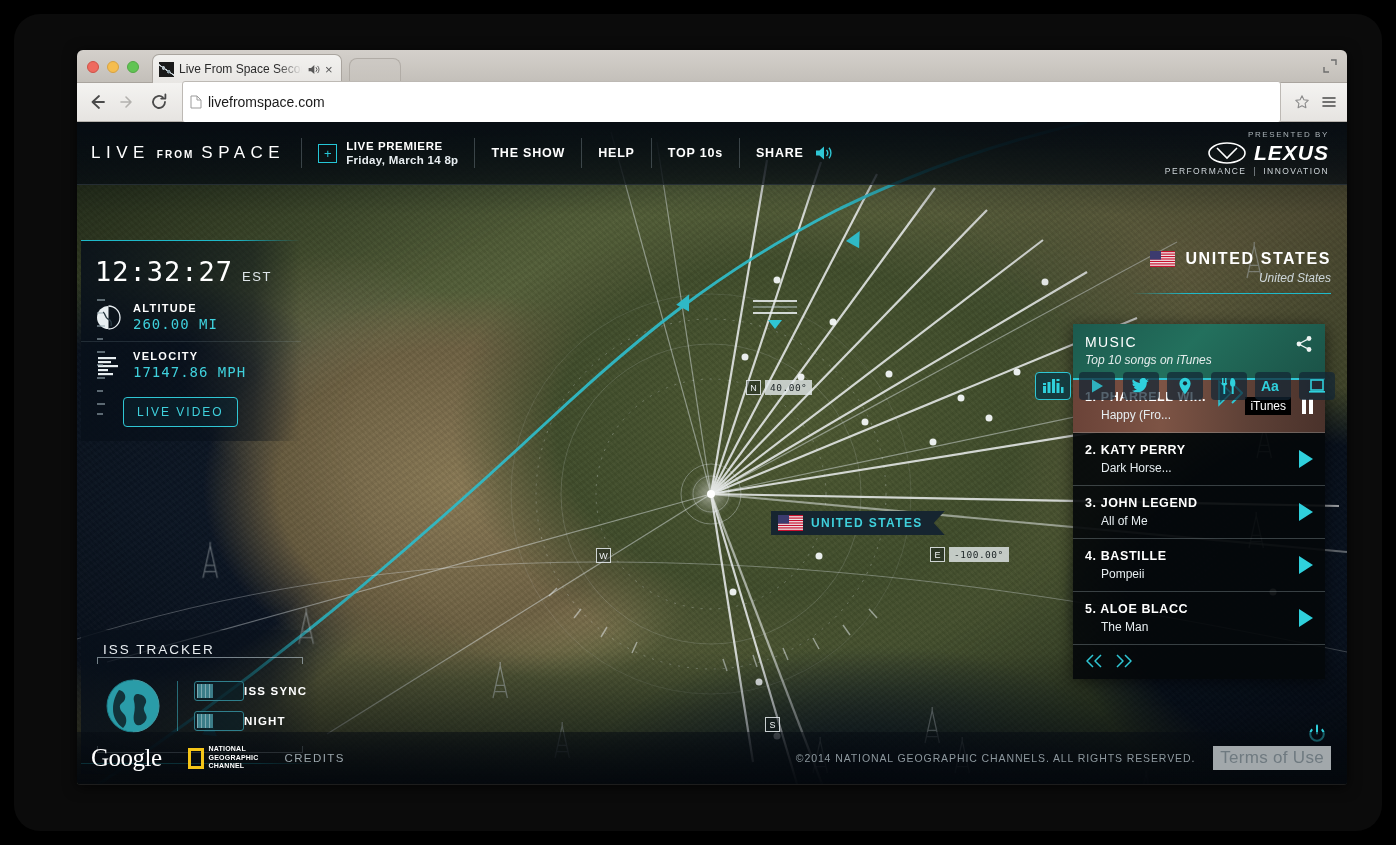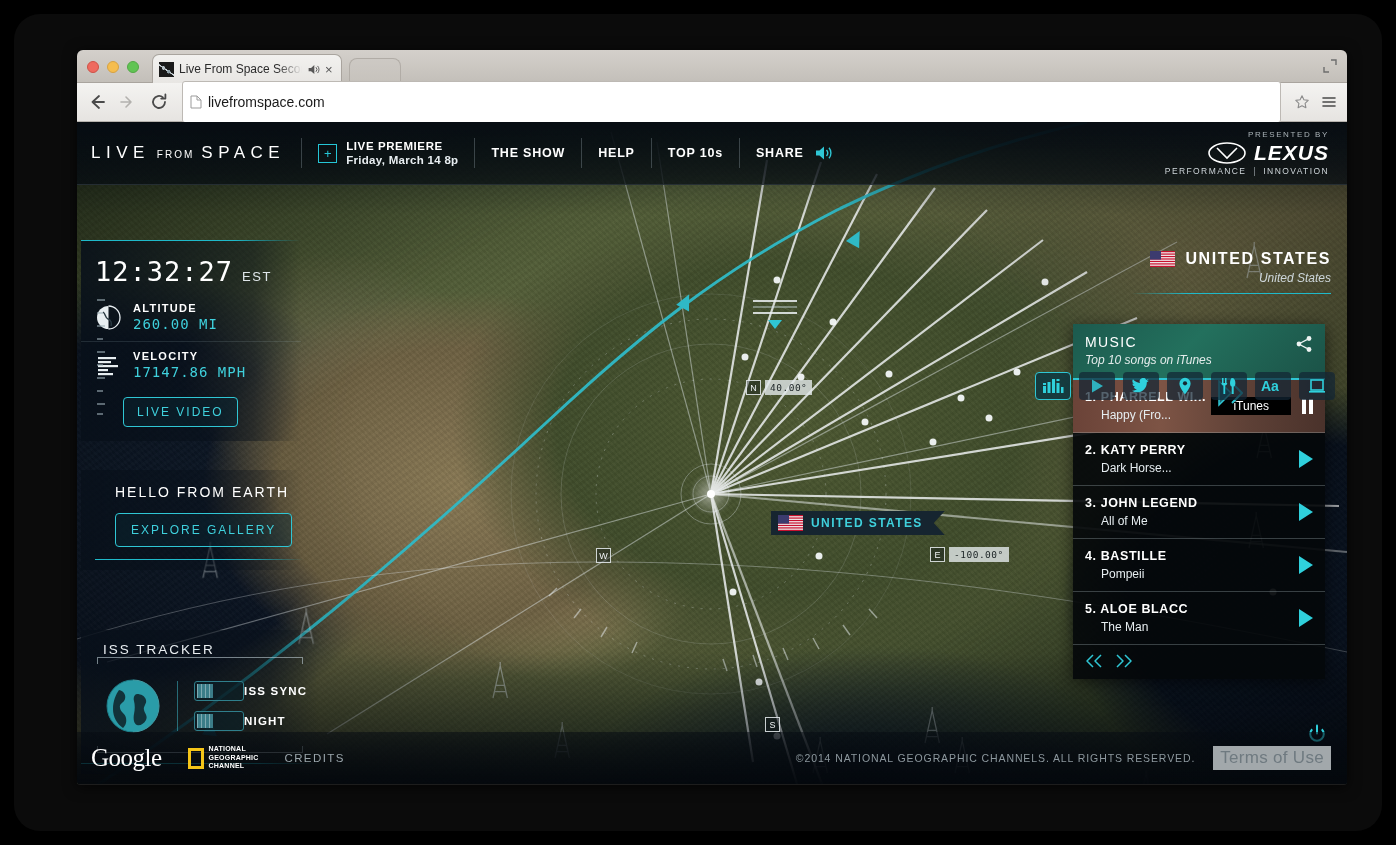--- a/index.html
+++ b/index.html
@@ -156,21 +156,21 @@
     display: flex; align-items: center;
     padding-left: 12px;
     z-index: 40;
   }
   #logo {
     font-size: 17px; letter-spacing: 5.5px; color: #fff;
     font-weight: 400; white-space: nowrap;
     padding-left: 2px;
     display: flex; align-items: baseline; gap: 7px;
   }
-  #logo .sm { font-size: 10px; letter-spacing: 2px; }
+  #logo .sm { font-size: 10px; letter-spacing: 2px; font-weight: bold; }
   .hdr-div { width: 1px; height: 30px; background: rgba(160,175,185,.32); margin: 0 16px; }
   #premiere { display: flex; align-items: center; gap: 9px; }
   #premiere-plus {
     width: 19px; height: 19px; flex: 0 0 19px;
     border: 1.5px solid #25c6d6;
     display: flex; align-items: center; justify-content: center;
     color: #25c6d6; font-size: 13px; line-height: 1;
   }
   #premiere-text { line-height: 1.25; }
   #premiere-title { font-size: 11.5px; font-weight: bold; color: #fff; letter-spacing: .6px; }
@@ -313,21 +313,21 @@
     white-space: nowrap; overflow: hidden; }
   .play-tri {
     width: 0; height: 0; flex: 0 0 14px;
     border-left: 14px solid #2fd0dc;
     border-top: 9px solid transparent;
     border-bottom: 9px solid transparent;
     margin-left: 8px;
   }
   #itunes-badge {
     background: #000; color: #fff;
-    font-size: 12px; padding: 2px 22px;
+    font-size: 12px; padding: 2px 5px;
     margin-right: 9px; white-space: nowrap;
   }
   .pause-bars { display: flex; gap: 3px; flex: 0 0 auto; margin-left: 2px; }
   .pause-bars i { display: block; width: 4px; height: 15px; background: #fff; }
   #music-pager { display: flex; gap: 12px; padding: 9px 13px 11px; }
   .pager-arrow { width: 17px; height: 14px; }
 
   
   #collapse {
     position: absolute; right: 104px; top: 256px;
@@ -710,25 +710,20 @@
         </svg>
         <div>
           <div class="metric-label">VELOCITY</div>
           <div class="metric-value">17147.86 MPH</div>
         </div>
       </div>
 
       <div id="live-video-btn" class="btn-teal">LIVE VIDEO</div>
     </div>
 
-    <div id="gallery">
-      <div id="gallery-title">HELLO FROM EARTH</div>
-      <div id="explore-btn" class="btn-teal">EXPLORE GALLERY</div>
-      <div class="bot-rule"></div>
-    </div>
 
     <div id="iss">
       <div id="iss-title">ISS TRACKER</div>
       <div class="bracket-rule"></div>
 
       <div id="iss-body">
         <svg id="globe" viewBox="0 0 60 60">
           <circle cx="30" cy="30" r="26" fill="#2a9ca8"></circle>
           <circle cx="30" cy="30" r="26" fill="none" stroke="#1d7f8a" stroke-width="1"></circle>
           <path d="M16 14c5 1 7 5 6 9s-6 4-5 9 5 5 6 10-1 8-3 10c-6-4-10-11-10-19 0-8 3-15 6-19z" fill="#12333a"></path>

